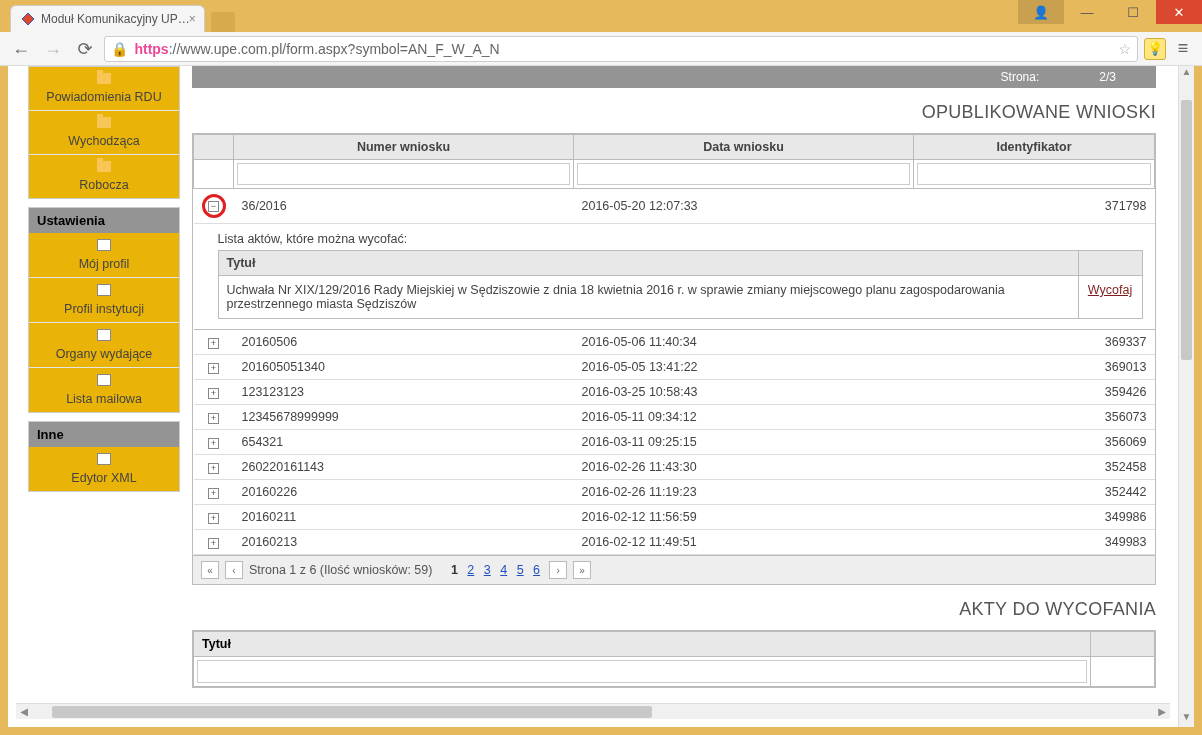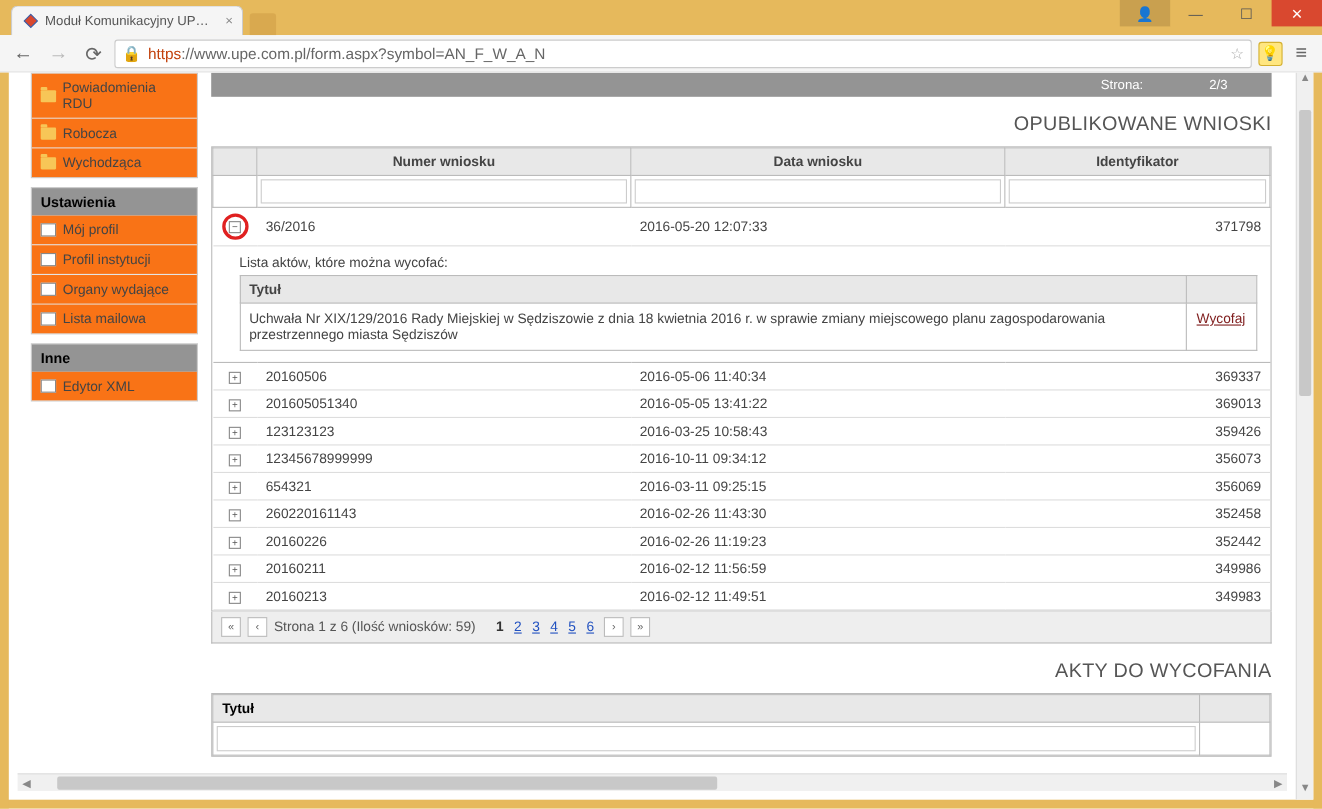--- a/index.html
+++ b/index.html
@@ -5,49 +5,49 @@
 * { box-sizing: border-box; margin: 0; padding: 0; }
 body { font-family: "Segoe UI", Tahoma, sans-serif; font-size: 13px; background: #e6b95c; overflow: hidden; }
 
 .window { width: 1202px; height: 735px; background: #fff; position: relative; display: flex; flex-direction: column; }
 .win-controls { position: absolute; top: 0; right: 0; display: flex; }
 .win-btn { width: 46px; height: 24px; display: flex; align-items: center; justify-content: center; font-size: 13px; color: #555; background: #e6b95c; }
 .win-btn.user { background: #c9a04f; color: #fff; }
 .win-btn.close { background: #d9482f; color: #fff; }
 
 .tabbar { height: 32px; background: #e6b95c; display: flex; align-items: flex-end; padding-left: 10px; }
-.tab { background: #f5f5f5; border-radius: 6px 6px 0 0; padding: 6px 30px 6px 10px; display: flex; align-items: center; gap: 6px; font-size: 12px; color: #555; position: relative; border: 1px solid #ccc; border-bottom: none; }
+.tab { background: #f5f5f5; border-radius: 6px 6px 0 0; padding: 6px 14px 6px 10px; display: flex; align-items: center; gap: 6px; font-size: 12px; color: #555; position: relative; border: 1px solid #ccc; border-bottom: none; }
 .tab .favicon { width: 14px; height: 14px; display: inline-flex; }
 .tab .close { position: absolute; right: 8px; font-size: 12px; color: #888; }
 .newtab { width: 24px; height: 20px; background: #d9a94f; margin-left: 6px; border-radius: 3px 3px 0 0; }
 
 .addrbar { height: 34px; background: #f5f5f5; border-bottom: 1px solid #ddd; display: flex; align-items: center; padding: 0 8px; gap: 6px; }
 .nav-btn { width: 26px; height: 26px; display: flex; align-items: center; justify-content: center; color: #666; font-size: 18px; }
 .nav-btn.disabled { color: #bbb; }
 .omnibox { flex: 1; height: 26px; background: #fff; border: 1px solid #ccc; border-radius: 3px; display: flex; align-items: center; padding: 0 6px; gap: 6px; font-size: 14px; }
 .lock { color: #2a8a2a; }
-.url-https { color: #c2410c; }
+.url-https { color: #ec4899; font-weight: bold; }
 .url-rest { color: #666; }
 .star { color: #aaa; margin-left: auto; }
 .bulb { width: 22px; height: 22px; background: #ffe680; border: 1px solid #d4b030; border-radius: 3px; display:flex; align-items:center; justify-content:center; color:#b8860b; font-size:13px;}
 .menu-btn { width: 22px; font-size: 18px; color: #666; text-align:center; }
 
 .viewport { flex: 1; background: #fff; display: flex; overflow: hidden; border-left: 8px solid #e6b95c; border-right: 8px solid #e6b95c; border-bottom: 8px solid #e6b95c; position: relative; }
 .viewport-inner { flex:1; display:flex; overflow:hidden; padding: 0 14px 0 0;}
 .scrollbar-v { width: 16px; background: #f0f0f0; border-left: 1px solid #ddd; display:flex; flex-direction:column; }
 .scrollbar-v .thumb { background: #c8c8c8; margin: 18px 2px 0 2px; height: 260px; border-radius:2px;}
 .scrollbar-v .arrow { height:16px; text-align:center; color:#888; font-size:10px;}
 .scrollbar-h { height: 16px; background: #f0f0f0; border-top:1px solid #ddd; position:absolute; bottom:8px; left:8px; right:24px; display:flex; align-items:center;}
 .scrollbar-h .thumb { background:#c8c8c8; height:12px; margin:2px; flex:0 0 600px; border-radius:2px; margin-left:20px;}
 .scrollbar-h .arrow { width:16px; text-align:center; color:#888; font-size:10px;}
 
 .content { flex: 1; display: flex; overflow: hidden; padding-bottom: 18px;}
 .sidebar { width: 172px; padding: 0 0 0 20px; }
 .side-group { border: 1px solid #ccc; margin-bottom: 8px; }
-.side-item { padding: 6px 8px; border-bottom: 1px solid #e4e4e4; display: flex; align-items: center; gap: 6px; background: #f97316; font-size: 12.5px; color: #444; cursor: pointer; }
+.side-item { padding: 6px 8px; border-bottom: 1px solid #e4e4e4; display: flex; align-items: center; gap: 6px; background: #eab308; font-size: 12.5px; color: #444; cursor: pointer; flex-direction: column; }
 .side-item:last-child { border-bottom: none; }
 .side-header { background: #949494; color: #000000; padding: 5px 8px; font-size: 13px; font-weight: 600; }
 .folder-icon { width: 14px; height: 11px; background: #f7c657; border-radius: 1px; position: relative; }
 .folder-icon::before { content:''; position:absolute; top:-3px; left:0; width:6px; height:3px; background:#f7c657; border-radius:1px 1px 0 0;}
 .icon-box { width:14px; height:12px; border:1px solid #888; background:#fff; display:inline-block;}
 
 .main { flex: 1; padding: 0 8px 0 12px; overflow: hidden; }
 .gray-header { background: #949494; height: 22px; display: flex; align-items: center; justify-content: flex-end; padding: 0 40px; color: #fff; font-size: 12px; gap: 60px; }
 .section-title { font-size: 18px; font-weight: 400; color: #555; margin: 14px 0 10px 6px; letter-spacing: 0.3px; text-align: right; }
 
@@ -125,25 +125,25 @@
     <div class="viewport-inner">
     <div class="content">
       <div class="sidebar">
         <div class="side-group">
           <div class="side-item">
                 <span class="folder-icon"></span>
                 <span>Powiadomienia RDU</span>
               </div>
           <div class="side-item">
                 <span class="folder-icon"></span>
+                <span>Wychodząca</span>
+              </div>
+          <div class="side-item">
+                <span class="folder-icon"></span>
                 <span>Robocza</span>
-              </div>
-          <div class="side-item">
-                <span class="folder-icon"></span>
-                <span>Wychodząca</span>
               </div>
         </div>
         <div class="side-group">
           <div class="side-header">Ustawienia</div>
           <div class="side-item">
                 <span class="icon-box"></span>
                 <span>Mój profil</span>
               </div>
           <div class="side-item">
                 <span class="icon-box"></span>
@@ -233,21 +233,21 @@
                   </tr>
                   <tr>
                     <td class="expander"><span class="expand-btn">+</span></td>
                     <td class="col-num">123123123</td>
                     <td class="col-date">2016-03-25 10:58:43</td>
                     <td class="col-id">359426</td>
                   </tr>
                   <tr>
                     <td class="expander"><span class="expand-btn">+</span></td>
                     <td class="col-num">12345678999999</td>
-                    <td class="col-date">2016-10-11 09:34:12</td>
+                    <td class="col-date">2016-05-11 09:34:12</td>
                     <td class="col-id">356073</td>
                   </tr>
                   <tr>
                     <td class="expander"><span class="expand-btn">+</span></td>
                     <td class="col-num">654321</td>
                     <td class="col-date">2016-03-11 09:25:15</td>
                     <td class="col-id">356069</td>
                   </tr>
                   <tr>
                     <td class="expander"><span class="expand-btn">+</span></td>

